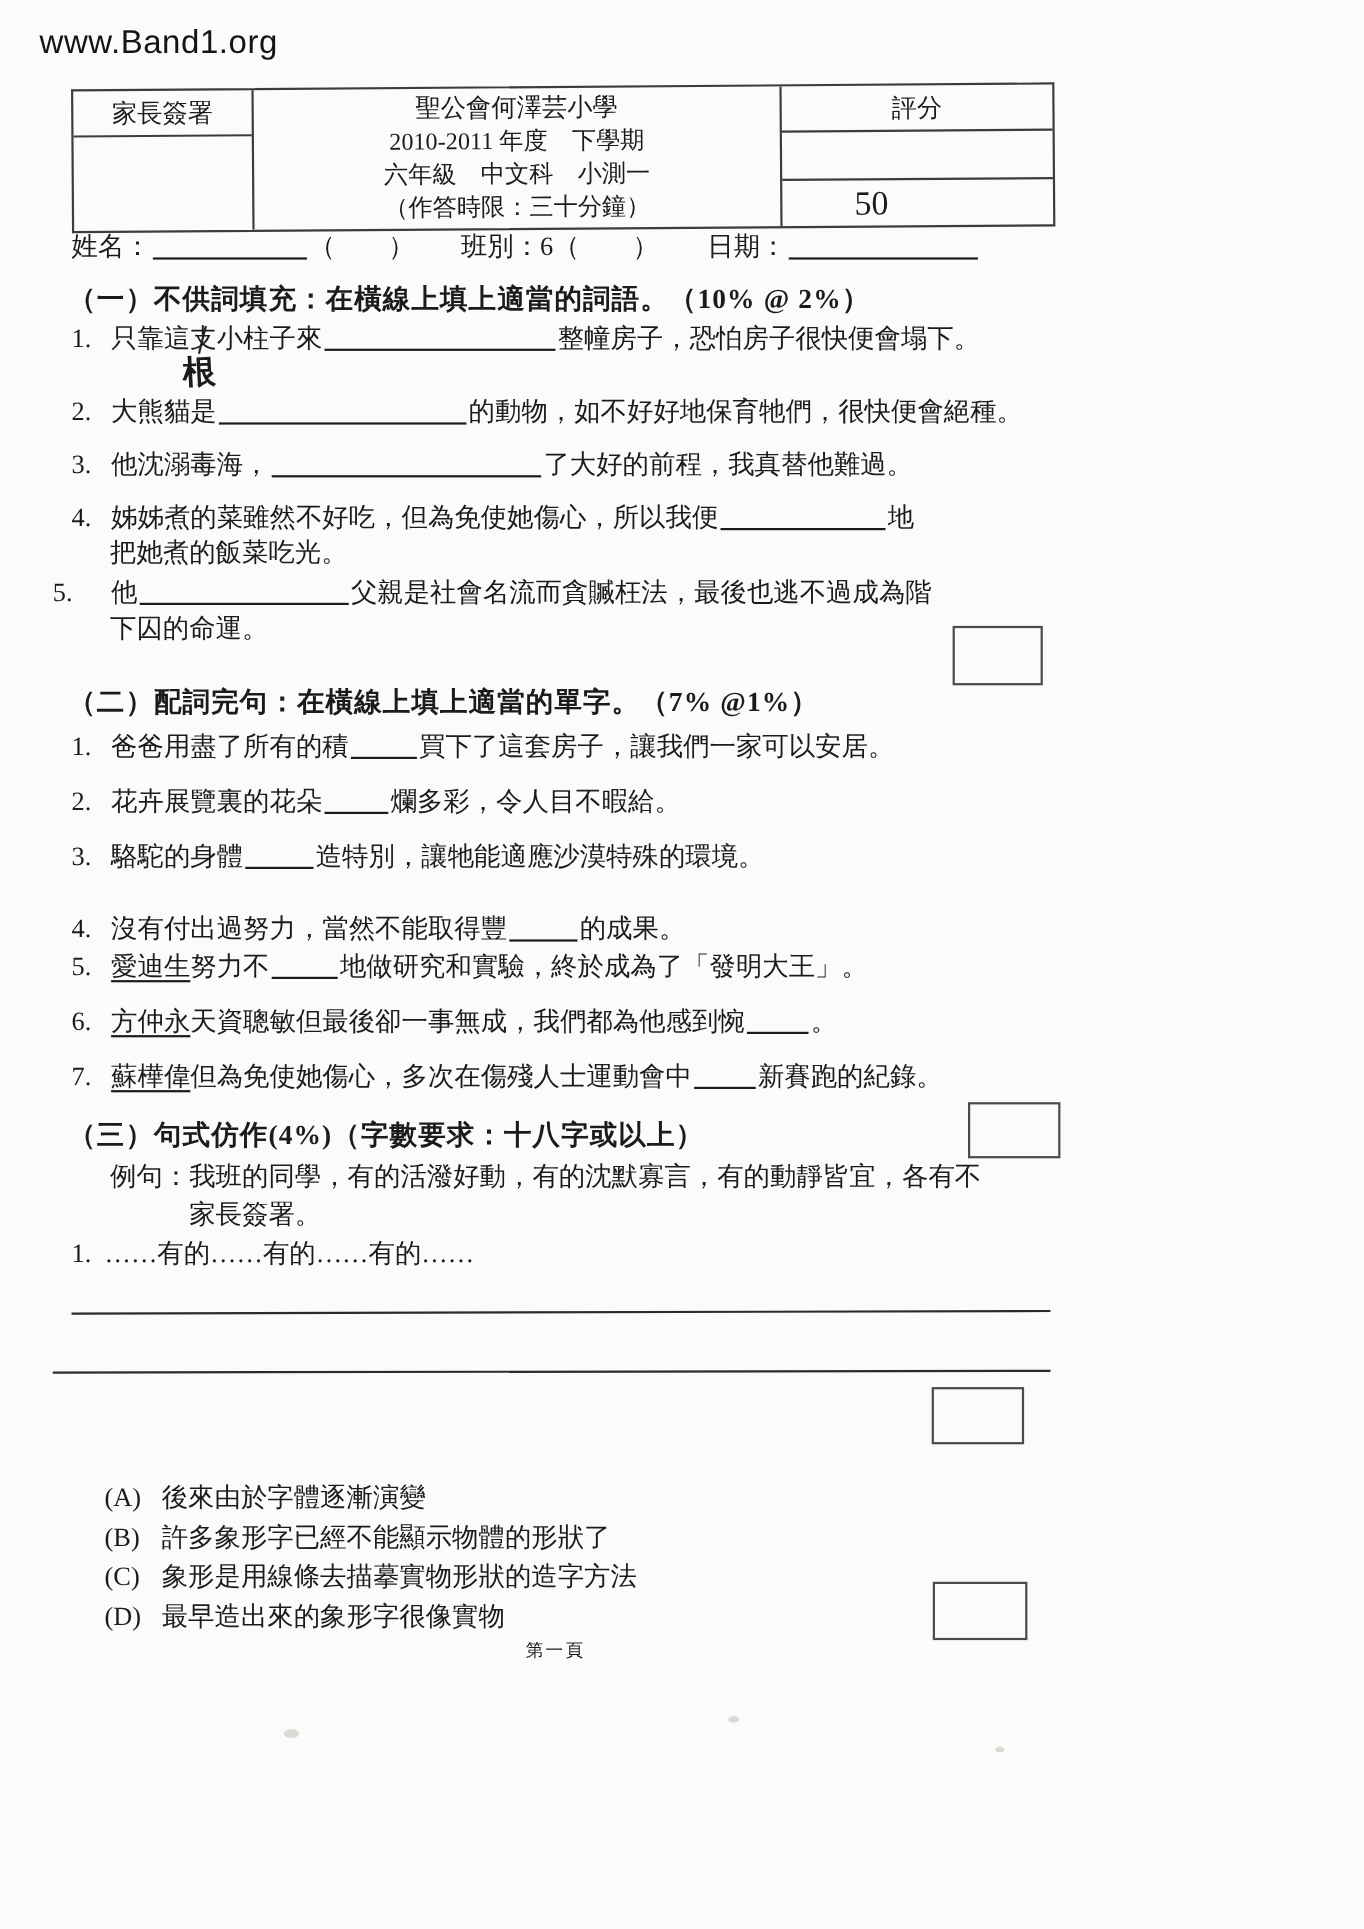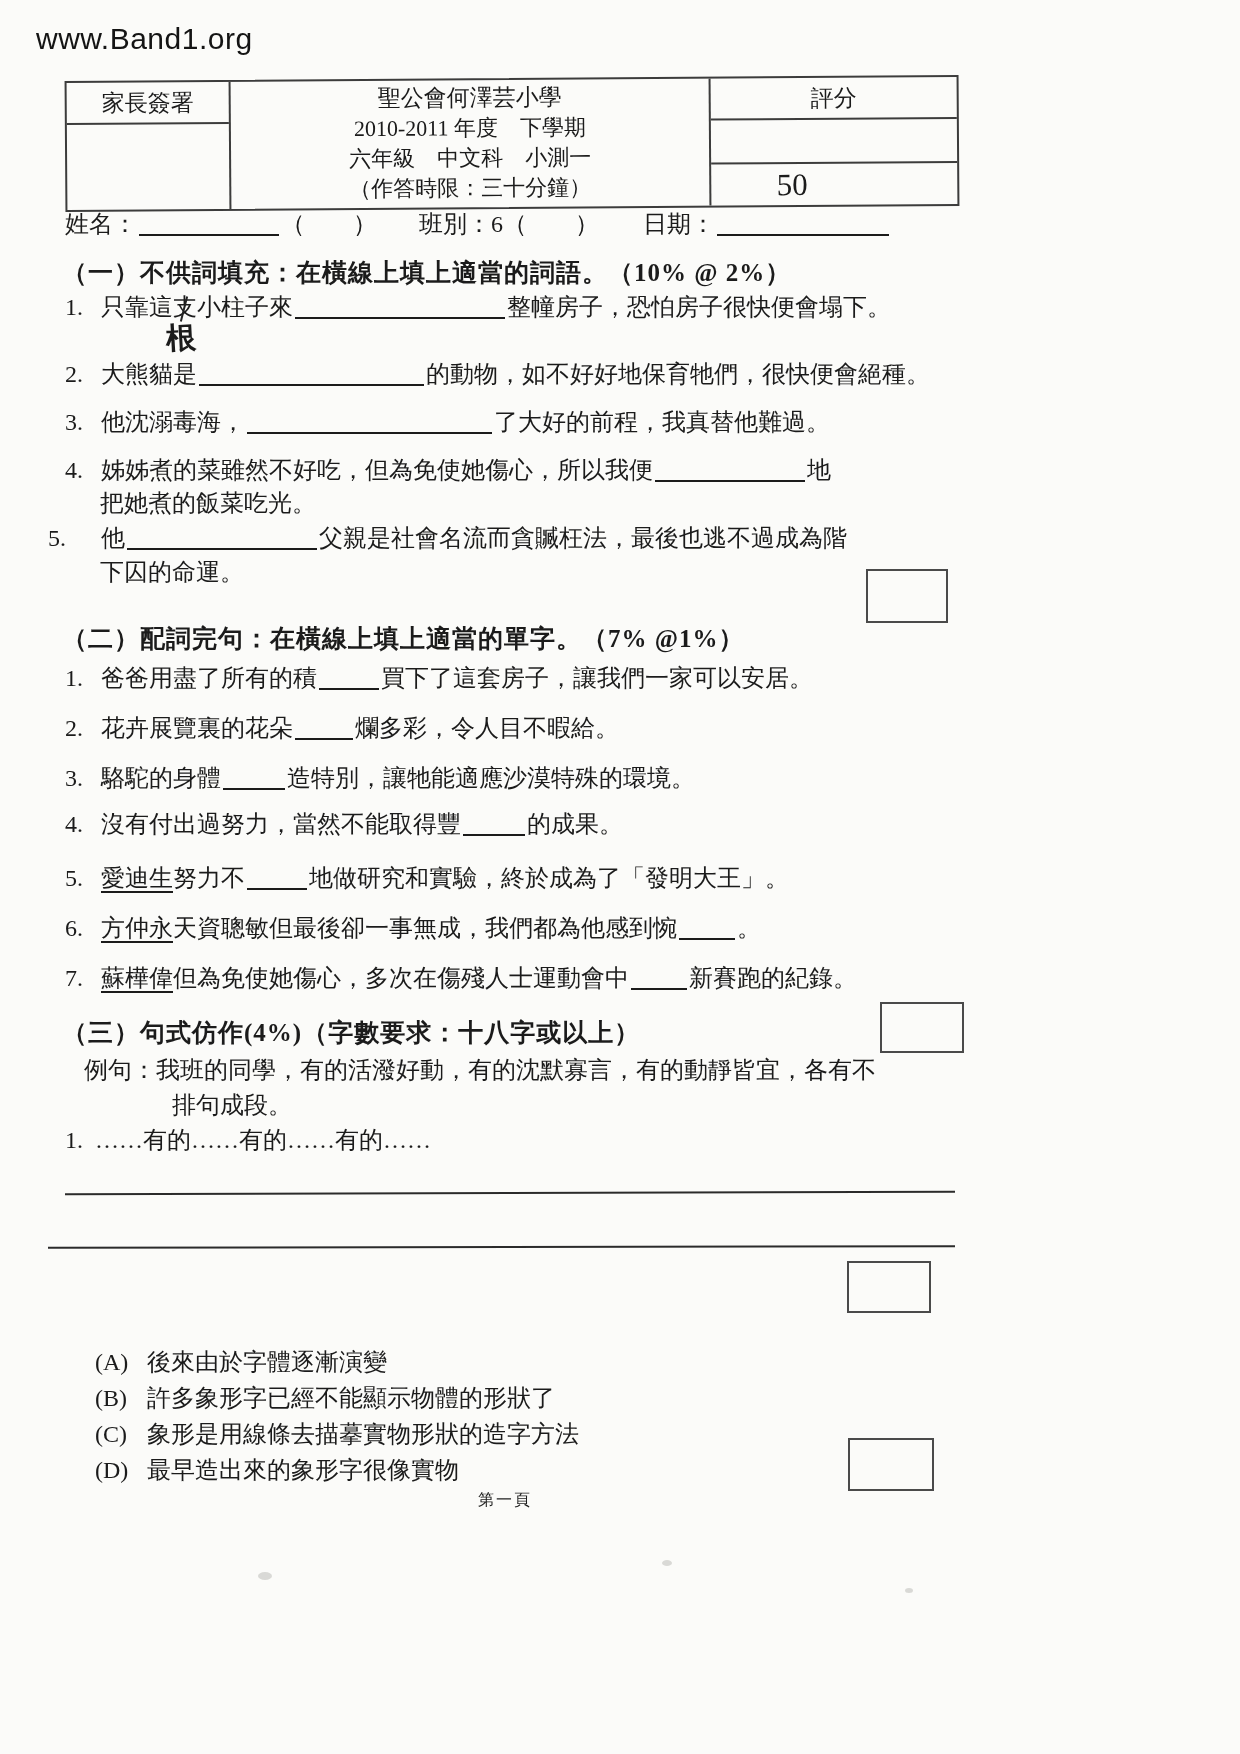--- a/index.html
+++ b/index.html
@@ -108,44 +108,44 @@
   </div>
 
   <div class="row" style="top:712px">
     <span class="qnum">2.</span><span class="uname"></span><span>花卉展覽裏的花朵</span><span class="blank" style="width:58px"></span><span>爛多彩，令人目不暇給。</span>
   </div>
 
   <div class="row" style="top:762px">
     <span class="qnum">3.</span><span class="uname"></span><span>駱駝的身體</span><span class="blank" style="width:62px"></span><span>造特別，讓牠能適應沙漠特殊的環境。</span>
   </div>
 
-  <div class="row" style="top:808px">
+  <div class="row" style="top:828px">
     <span class="qnum">4.</span><span class="uname"></span><span>沒有付出過努力，當然不能取得豐</span><span class="blank" style="width:62px"></span><span>的成果。</span>
   </div>
 
   <div class="row" style="top:862px">
     <span class="qnum">5.</span><span class="uname">愛迪生</span><span>努力不</span><span class="blank" style="width:60px"></span><span>地做研究和實驗，終於成為了「發明大王」。</span>
   </div>
 
   <div class="row" style="top:912px">
     <span class="qnum">6.</span><span class="uname">方仲永</span><span>天資聰敏但最後卻一事無成，我們都為他感到惋</span><span class="blank" style="width:56px"></span><span>。</span>
   </div>
 
   <div class="row" style="top:962px">
     <span class="qnum">7.</span><span class="uname">蘇樺偉</span><span>但為免使她傷心，多次在傷殘人士運動會中</span><span class="blank" style="width:56px"></span><span>新賽跑的紀錄。</span>
   </div>
 
   <div class="score-box" style="left:880px;top:1002px;width:80px;height:47px"></div>
 
   <div class="row title" style="top:1016px;left:62px">（三）句式仿作(4%)（字數要求：十八字或以上）</div>
 
-  <div class="row" style="top:1054px;left:84px">
+  <div class="row" style="top:1054px;left:100px">
     <span>例句：</span><span>我班的同學，有的活潑好動，有的沈默寡言，有的動靜皆宜，各有不</span>
   </div>
-  <div class="row" style="top:1089px;left:172px">排句成段。</div>
+  <div class="row" style="top:1089px;left:172px">家長簽署。</div>
 
   <div class="row" style="top:1124px">
     <span class="qnum" style="width:30px">1.</span><span>……有的……有的……有的……</span>
   </div>
 
   <div class="ansline" style="left:65px;top:1192px;width:890px;transform:rotate(-0.15deg)"></div>
   <div class="ansline" style="left:48px;top:1246px;width:907px;transform:rotate(-0.1deg)"></div>
 
   <div class="score-box" style="left:847px;top:1261px;width:80px;height:48px"></div>
 

